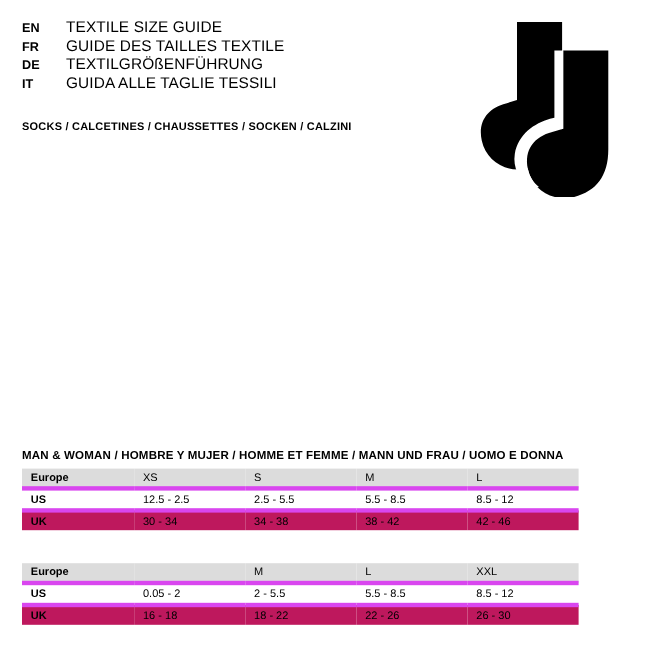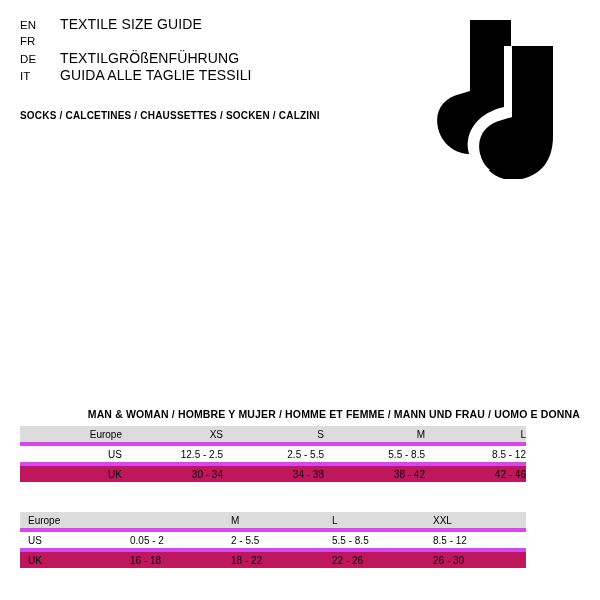--- a/index.html
+++ b/index.html
@@ -35,20 +35,21 @@
     align-items: baseline;
     height: 17px;
     line-height: 17px;
     font-size: 11.5px;
     letter-spacing: 0.1px;
   }
   .lang-code {
     width: 40px;
     flex: 0 0 40px;
     font-size: 11.5px;
+    font-weight: bold;
   }
   .lang-text {
     font-size: 14px;
   }
 
   .product-line {
     position: absolute;
     left: 20px;
     top: 110px;
     font-size: 10px;
@@ -64,21 +65,21 @@
     width: 170px;
     height: 165px;
   }
 
   
   .table-block {
     position: absolute;
     left: 20px;
     width: 560px;
   }
-  .table-block.adults { top: 408px; text-align: right; }
+  .table-block.adults { top: 408px; }
   .table-block.children { top: 512px; }
 
   .table-title {
     font-size: 10.5px;
     font-weight: bold;
     letter-spacing: 0.15px;
     margin-bottom: 6px;
     white-space: nowrap;
   }
 
@@ -97,39 +98,40 @@
   table.size-table tr.head-row td {
     background: #dcdcdc;
   }
   table.size-table tr.alt-row td {
     background: #be185d;
     margin-left: 13px;
   }
   table.size-table tr.plain-row td {
     background: #ffffff;
   }
-  .col-label { width: 94px; }
+  .col-label { width: 94px; font-weight: bold; }
   .col-v { width: 93px; }
 
   .row-sep {
     border-top: 4px solid #d946ef;
   }
 </style>
 </head>
 <body>
 
 <div class="page">
 
   <div class="lang-block">
     <div class="lang-row">
       <span class="lang-code">EN</span>
       <span class="lang-text">TEXTILE SIZE GUIDE</span>
     </div>
     <div class="lang-row">
       <span class="lang-code">FR</span>
+      <span class="lang-text">GUIDE DES TAILLES TEXTILE</span>
     </div>
     <div class="lang-row">
       <span class="lang-code">DE</span>
       <span class="lang-text">TEXTILGRÖßENFÜHRUNG</span>
     </div>
     <div class="lang-row">
       <span class="lang-code">IT</span>
       <span class="lang-text">GUIDA ALLE TAGLIE TESSILI</span>
     </div>
   </div>

